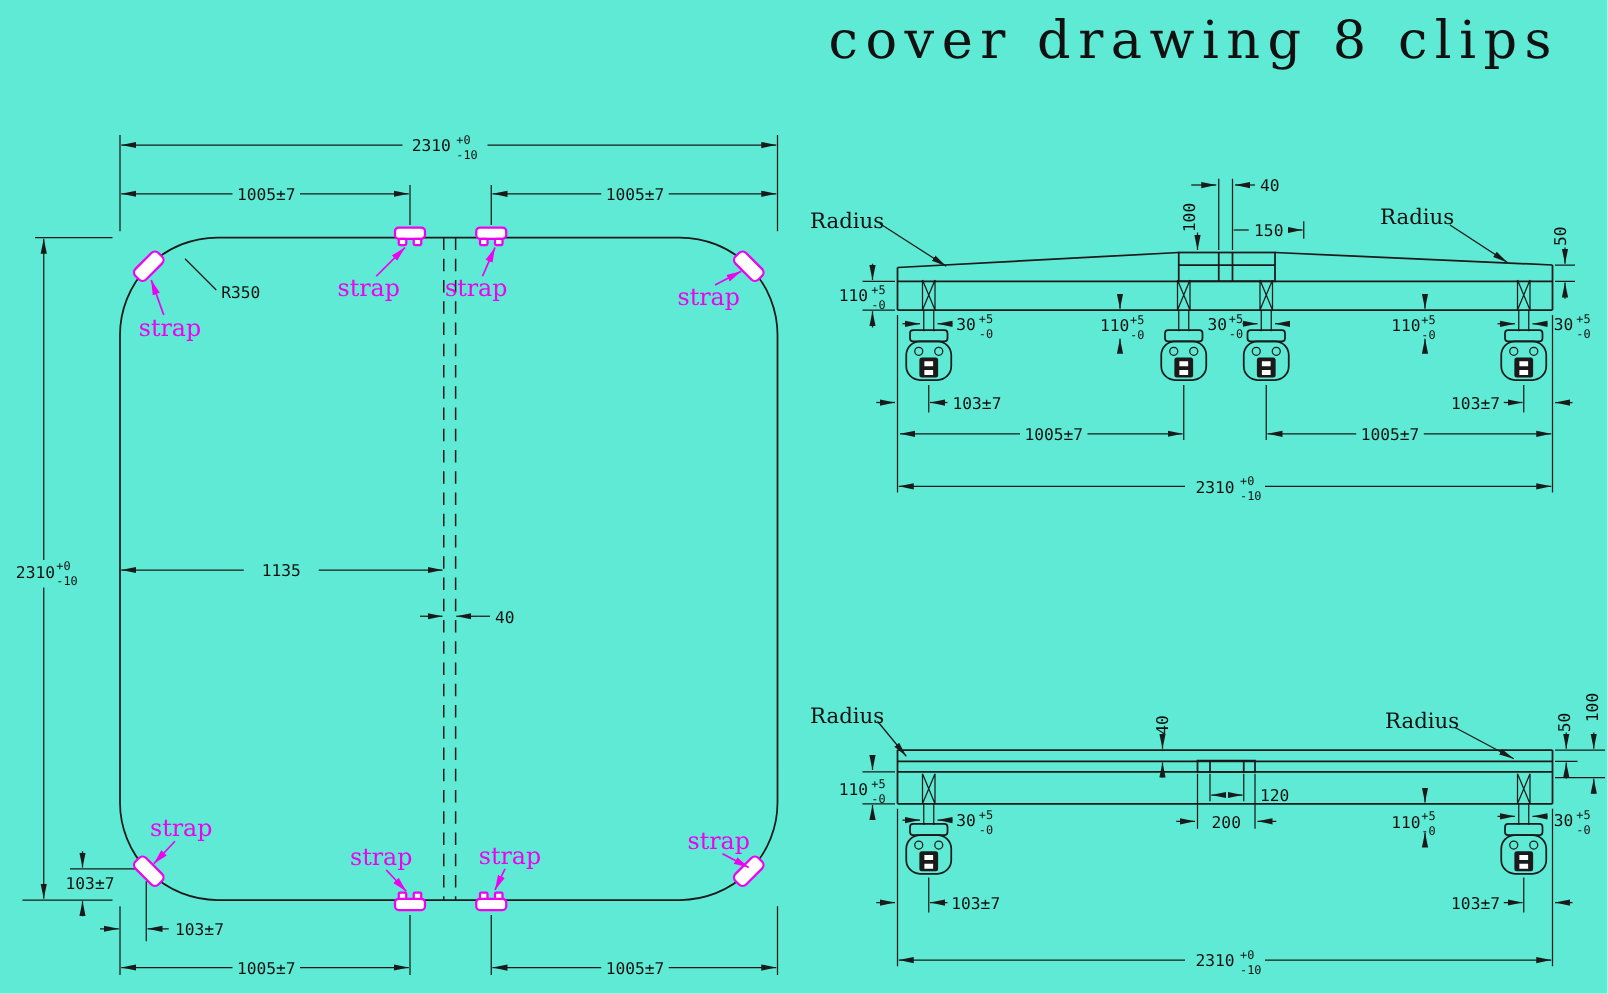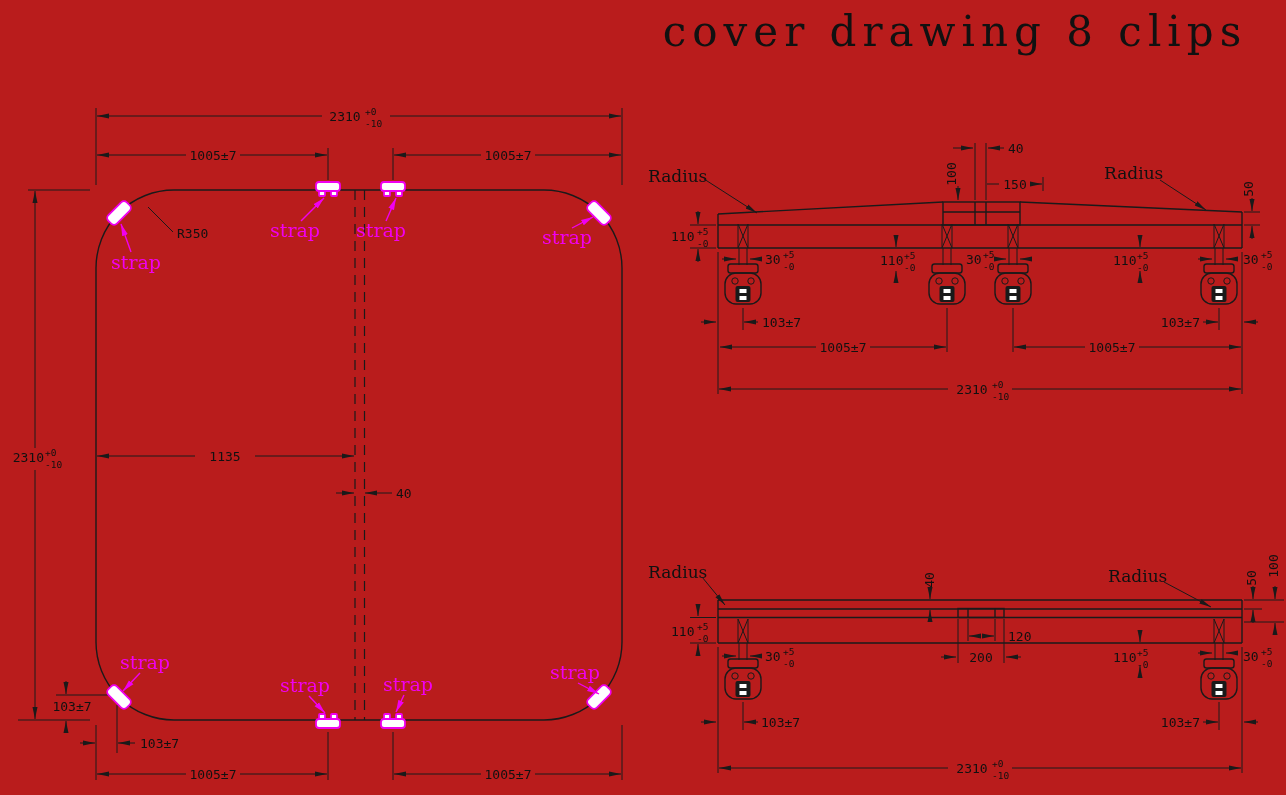--- a/index.html
+++ b/index.html
@@ -1,16 +1,16 @@
 <!DOCTYPE html>
 <html><head>
 <meta charset="utf-8">
 <style>
   html,body{margin:0;padding:0;background:#ffffff;}
-  .canvas{position:relative;width:1286px;height:795px;background:#b91c1c;overflow:hidden;text-decoration:underline;}
+  .canvas{position:relative;width:1286px;height:795px;background:#5eead4;overflow:hidden;text-decoration:underline;}
   svg{display:block;}
   .ln{stroke:#1a1a1a;stroke-width:1.4;fill:none;}
   .thin{stroke:#1a1a1a;stroke-width:1;fill:none;}
   .dimln{stroke:#1a1a1a;stroke-width:1;fill:none;}
   .dash{stroke:#1a1a1a;stroke-width:1.2;fill:none;stroke-dasharray:10,7;}
   .mag{stroke:#f000f0;stroke-width:1.8;fill:#ffffff;}
   .magl{stroke:#f000f0;stroke-width:1.4;fill:none;}
   text.dim{font:13px "DejaVu Sans Mono",monospace;fill:#111;}
   text.tol{font:9.5px "DejaVu Sans Mono",monospace;fill:#111;}
   text.lab{font:17px "DejaVu Serif",serif;fill:#111;}

